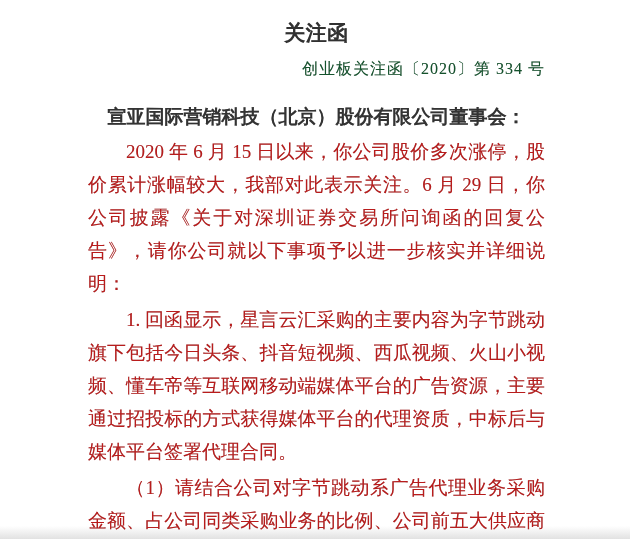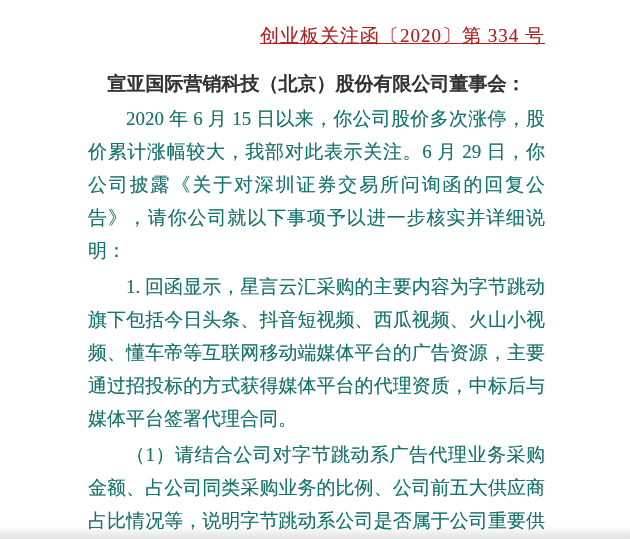--- a/index.html
+++ b/index.html
@@ -25,63 +25,63 @@
     font-weight: bold;
     line-height: 33px;
     text-align: center;
     color: #313131;
     letter-spacing: 0.5px;
     text-shadow: 0 0 0.6px rgba(40,40,40,0.45);
   }
   .doc-title .t-line { display: block; }
   .ref-number {
     margin: 9px 0 21px 0;
-    font-size: 19px;
+    font-size: 16px;
     line-height: 20px;
     text-align: right;
-    color: #b91c1c;
+    color: #14532d;
     letter-spacing: 1px;
     text-shadow: 0 0 0.5px rgba(40,40,40,0.35);
-    text-decoration: underline;
   }
   .addressee {
     margin: 0 0 2px 0;
     font-size: 19px;
     font-weight: bold;
     line-height: 33px;
     color: #333333;
     text-shadow: 0 0 0.6px rgba(40,40,40,0.4);
     text-align: center;
   }
   .body-para {
     margin: 2px 0 3px 0;
     font-size: 19px;
     line-height: 33px;
     text-align: justify;
     text-indent: 38px;
-    color: #0f766e;
+    color: #b91c1c;
     text-shadow: 0 0 0.5px rgba(40,40,40,0.35);
   }
   .bottom-shade {
     position: absolute;
     left: 0;
     right: 0;
     bottom: 0;
     height: 13px;
     background: linear-gradient(to bottom, rgba(120,120,120,0) 0%, rgba(120,120,120,0.22) 100%);
     pointer-events: none;
   }
 </style>
 </head>
 <body>
 
 <div class="page">
   <div class="content">
 
     <h1 class="doc-title">
+      <span class="t-line">关注函</span>
     </h1>
 
     <div class="ref-number">创业板关注函〔2020〕第 334 号</div>
 
     <div class="addressee">宣亚国际营销科技（北京）股份有限公司董事会：</div>
 
     <p class="body-para">2020 年 6 月 15 日以来，你公司股价多次涨停，股价累计涨幅较大，我部对此表示关注。6 月 29 日，你公司披露《关于对深圳证券交易所问询函的回复公告》，请你公司就以下事项予以进一步核实并详细说明：</p>
 
     <p class="body-para">1. 回函显示，星言云汇采购的主要内容为字节跳动旗下包括今日头条、抖音短视频、西瓜视频、火山小视频、懂车帝等互联网移动端媒体平台的广告资源，主要通过招投标的方式获得媒体平台的代理资质，中标后与媒体平台签署代理合同。</p>
 

